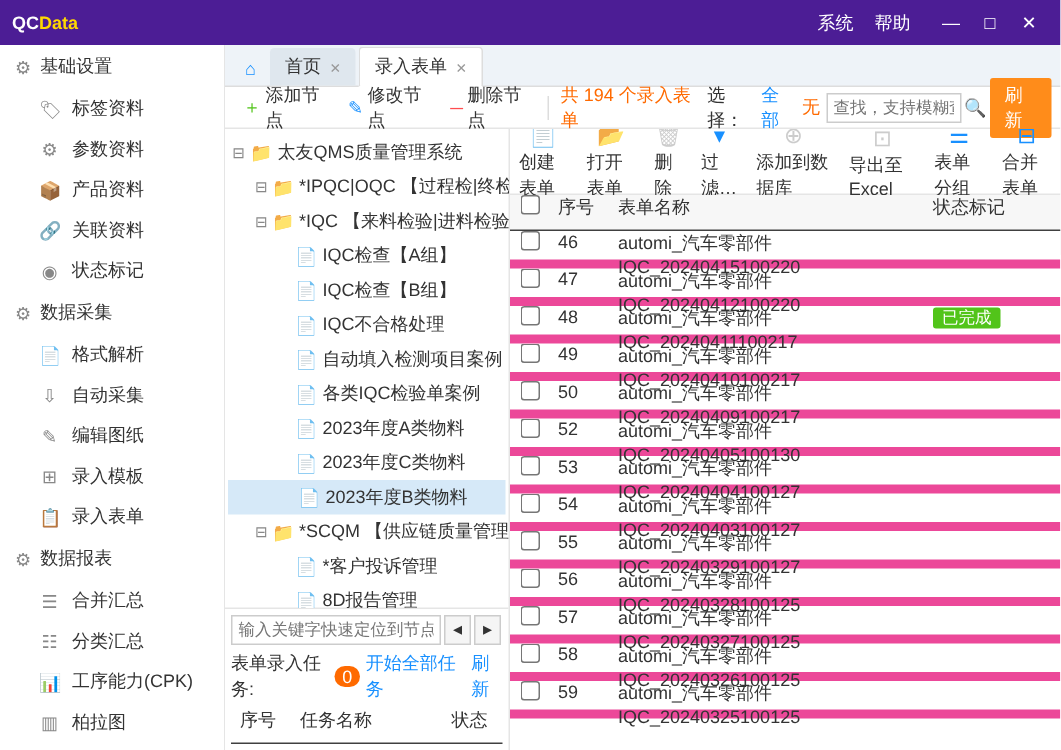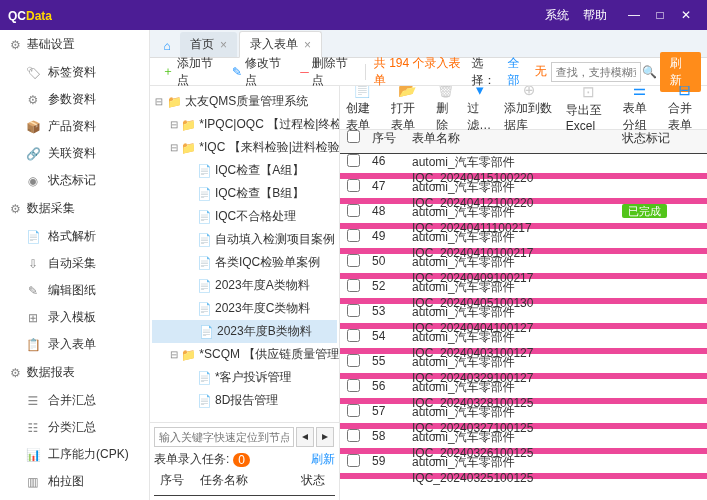--- a/index.html
+++ b/index.html
@@ -258,20 +258,21 @@
           </div>
     <div class="treefoot">
      <div style="display:flex">
       <input class="tfin" placeholder="输入关键字快速定位到节点" style="">
       <span class="tfbtn">◂</span>
       <span class="tfbtn">▸</span>
      </div>
      <div class="tflbl">
       <span>表单录入任务:</span>
       <span class="num">0</span>
+      <span class="tflnk">开始全部任务</span>
       <span style="flex:1"></span>
       <span class="tflnk">刷新</span>
      </div>
      <div class="thdr" style="background:#fff">
       <div class="c1">序号</div>
       <div style="flex:1">任务名称</div>
       <div style="width:40px">状态</div>
      </div>
     </div>
    </div>

